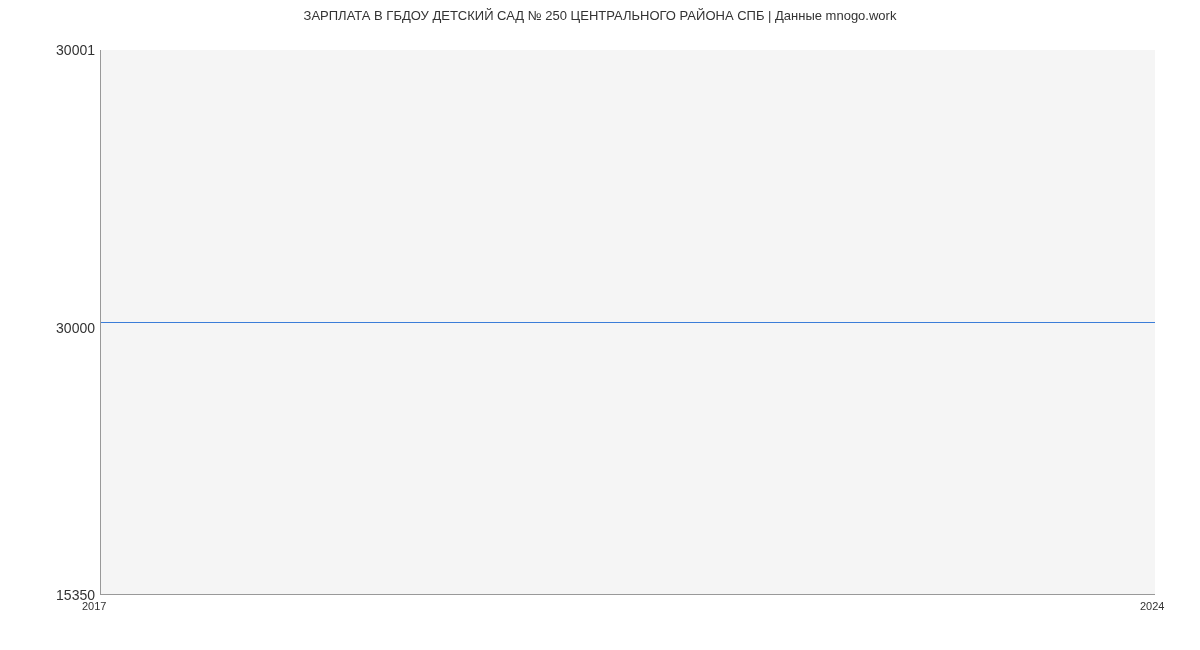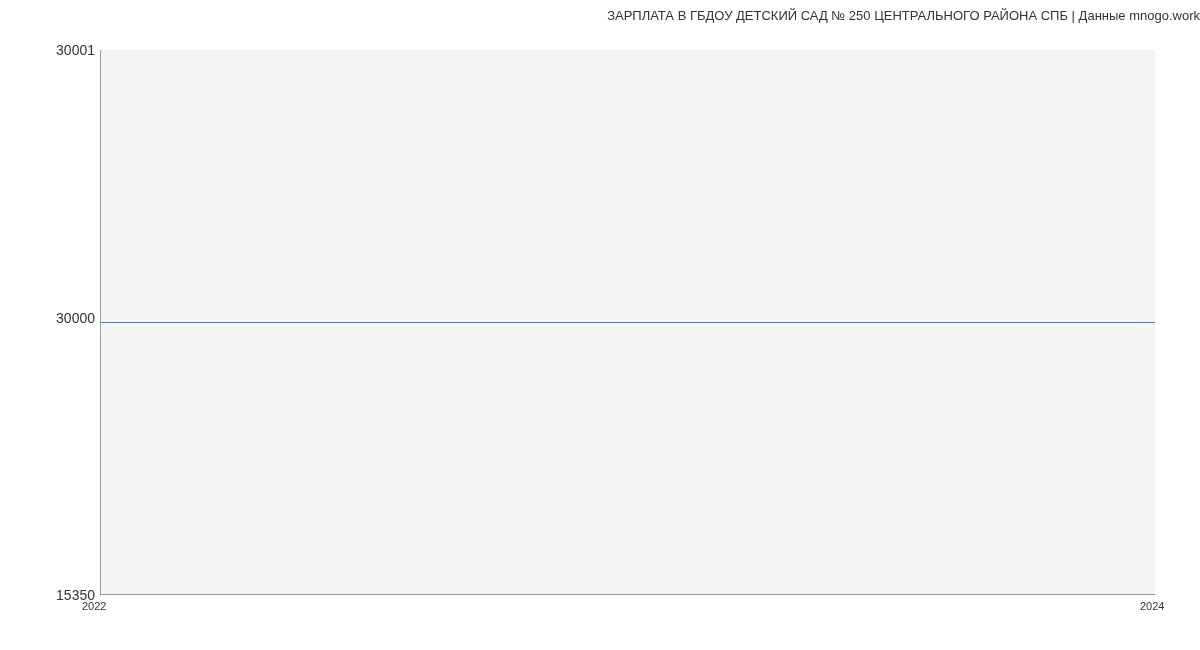--- a/index.html
+++ b/index.html
@@ -8,21 +8,21 @@
       height: 650px;
       background: #ffffff;
       font-family: Arial, sans-serif;
       position: relative;
     }
     .chart-title {
       position: absolute;
       top: 8px;
       left: 0;
       right: 0;
-      text-align: right;
+      text-align: center;
       font-size: 13px;
       color: #333;
       font-weight: normal;
     }
     .plot-area {
       position: absolute;
       left: 100px;
       top: 50px;
       width: 1055px;
       height: 545px;
@@ -56,17 +56,17 @@
 </head>
 <body>
 
 <div class="chart-title">ЗАРПЛАТА В ГБДОУ ДЕТСКИЙ САД № 250 ЦЕНТРАЛЬНОГО РАЙОНА СПБ | Данные mnogo.work</div>
 
 <div class="plot-area">
   <div class="chart-line" style="top: 272px;"></div>
 </div>
 
 <div class="y-tick-label" style="top: 595px;">15350</div>
-<div class="y-tick-label" style="top: 318px;">30000</div>
+<div class="y-tick-label" style="top: 328px;">30000</div>
 <div class="y-tick-label" style="top: 50px;">30001</div>
 
-<div class="x-tick-label" style="left: 82px;">2022</div>
+<div class="x-tick-label" style="left: 82px;">2017</div>
 <div class="x-tick-label" style="left: 1140px;">2024</div>
 
 </body></html>

